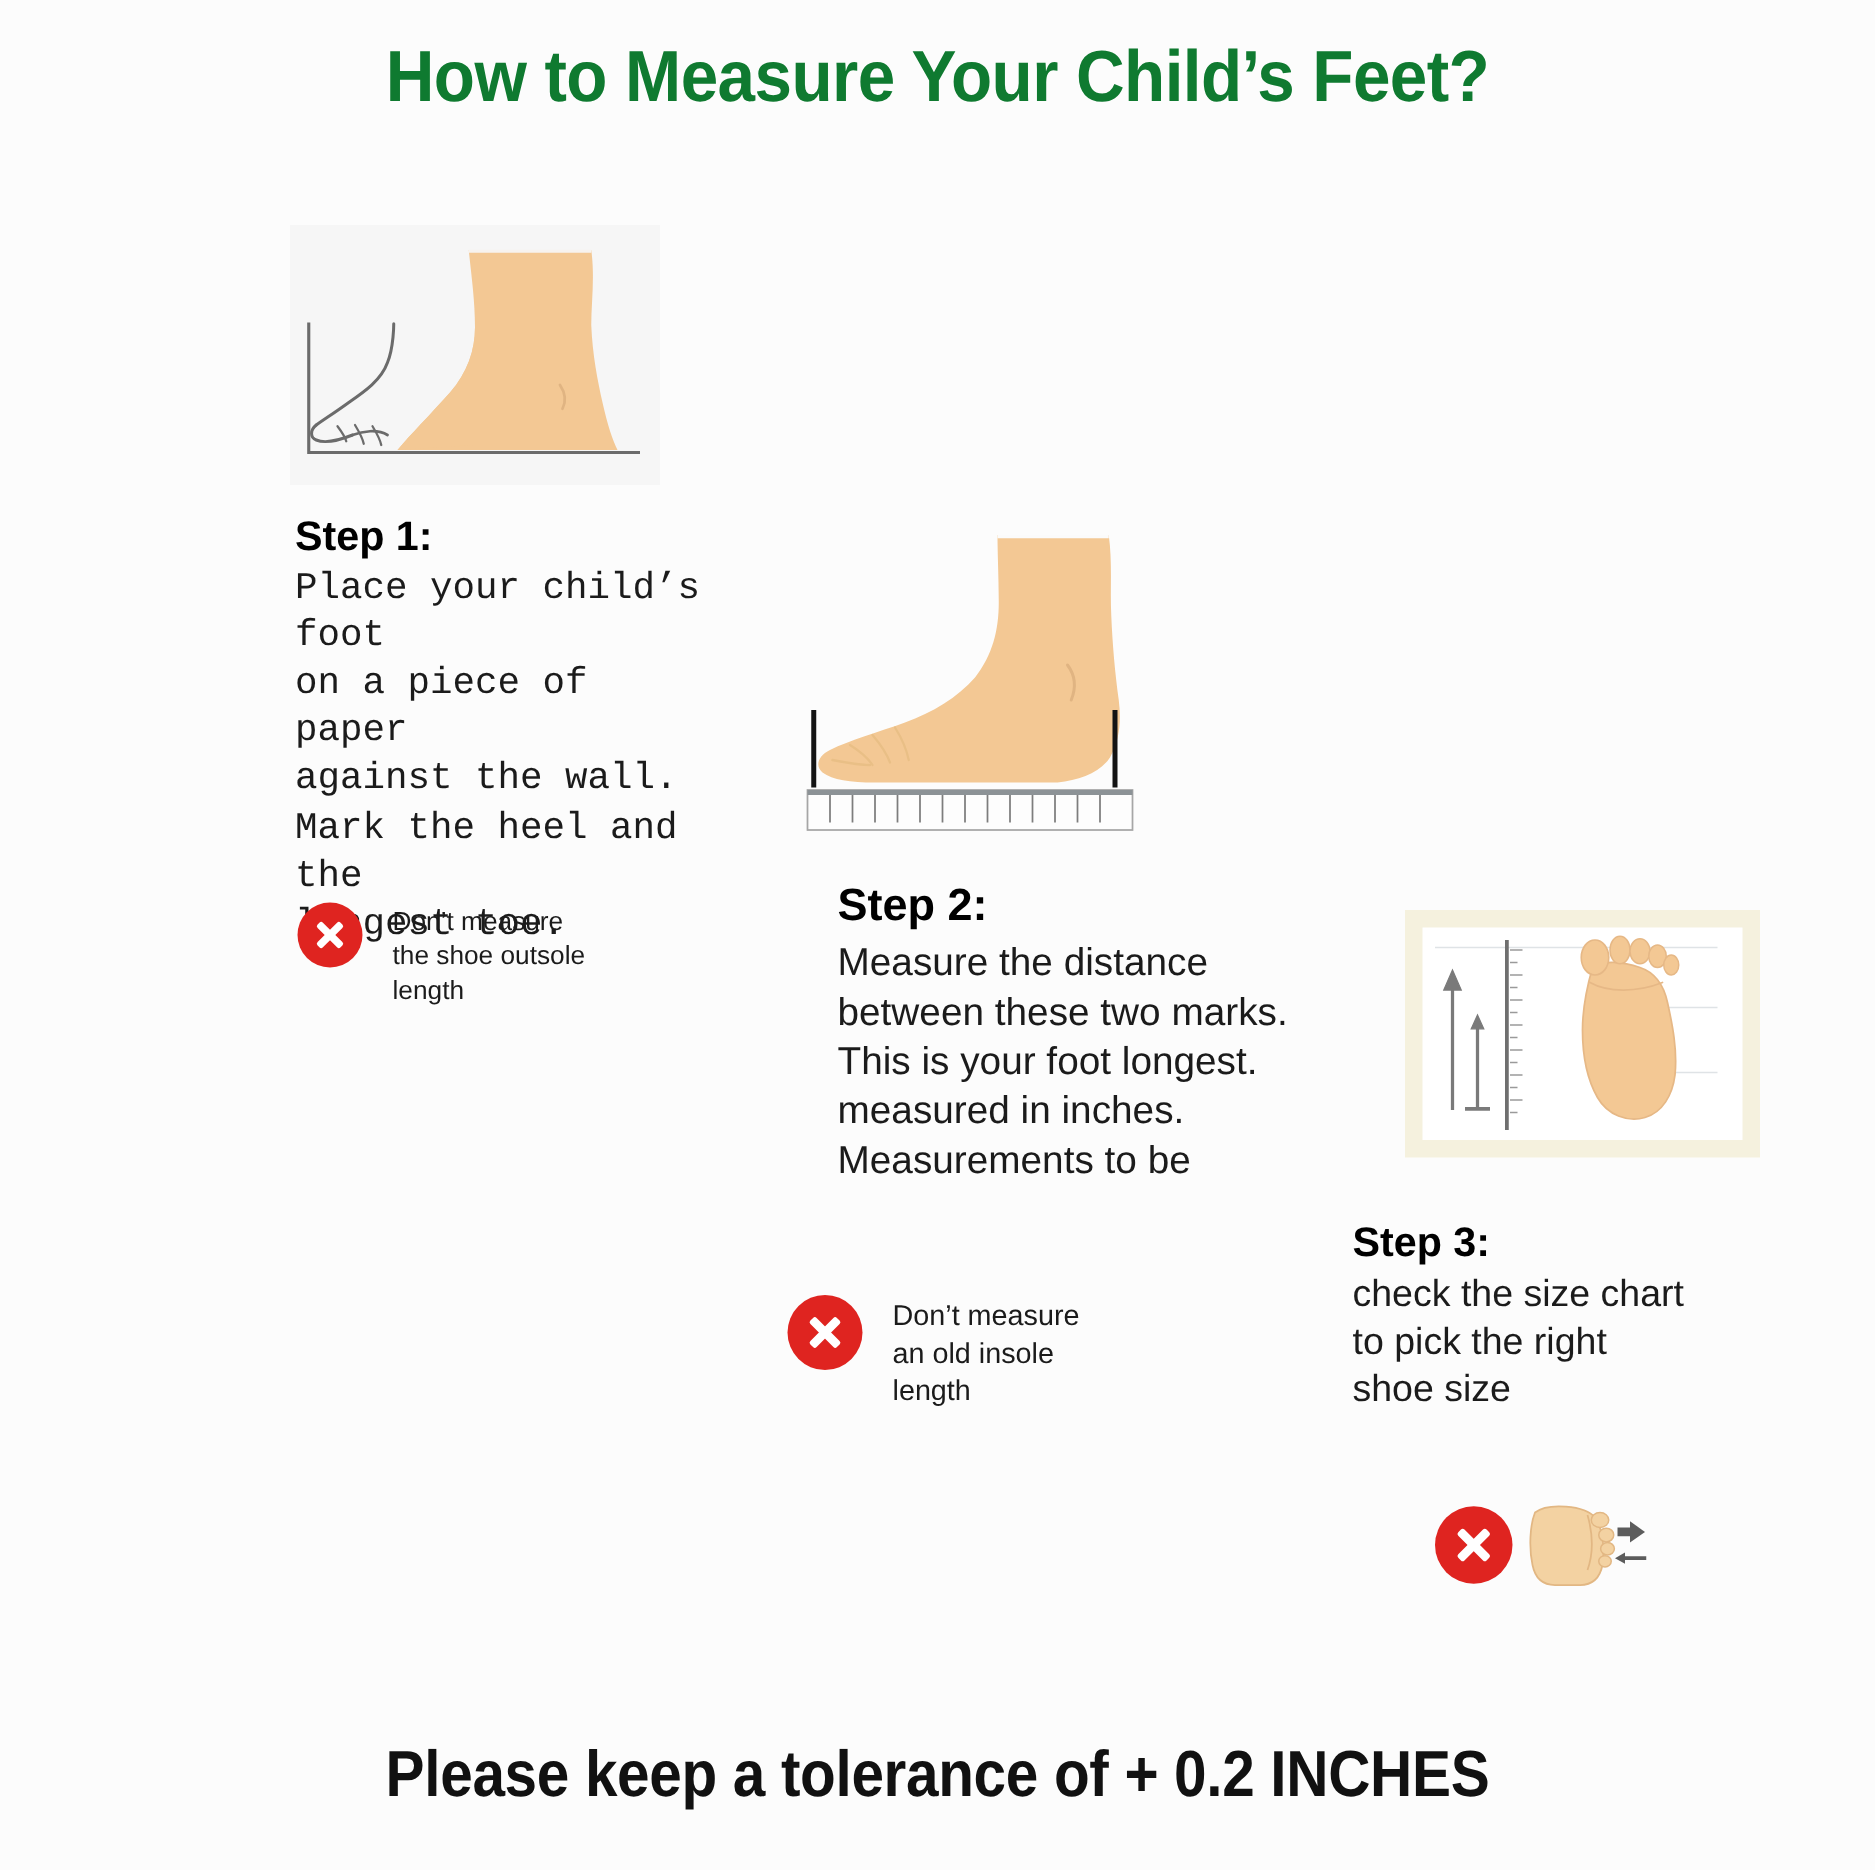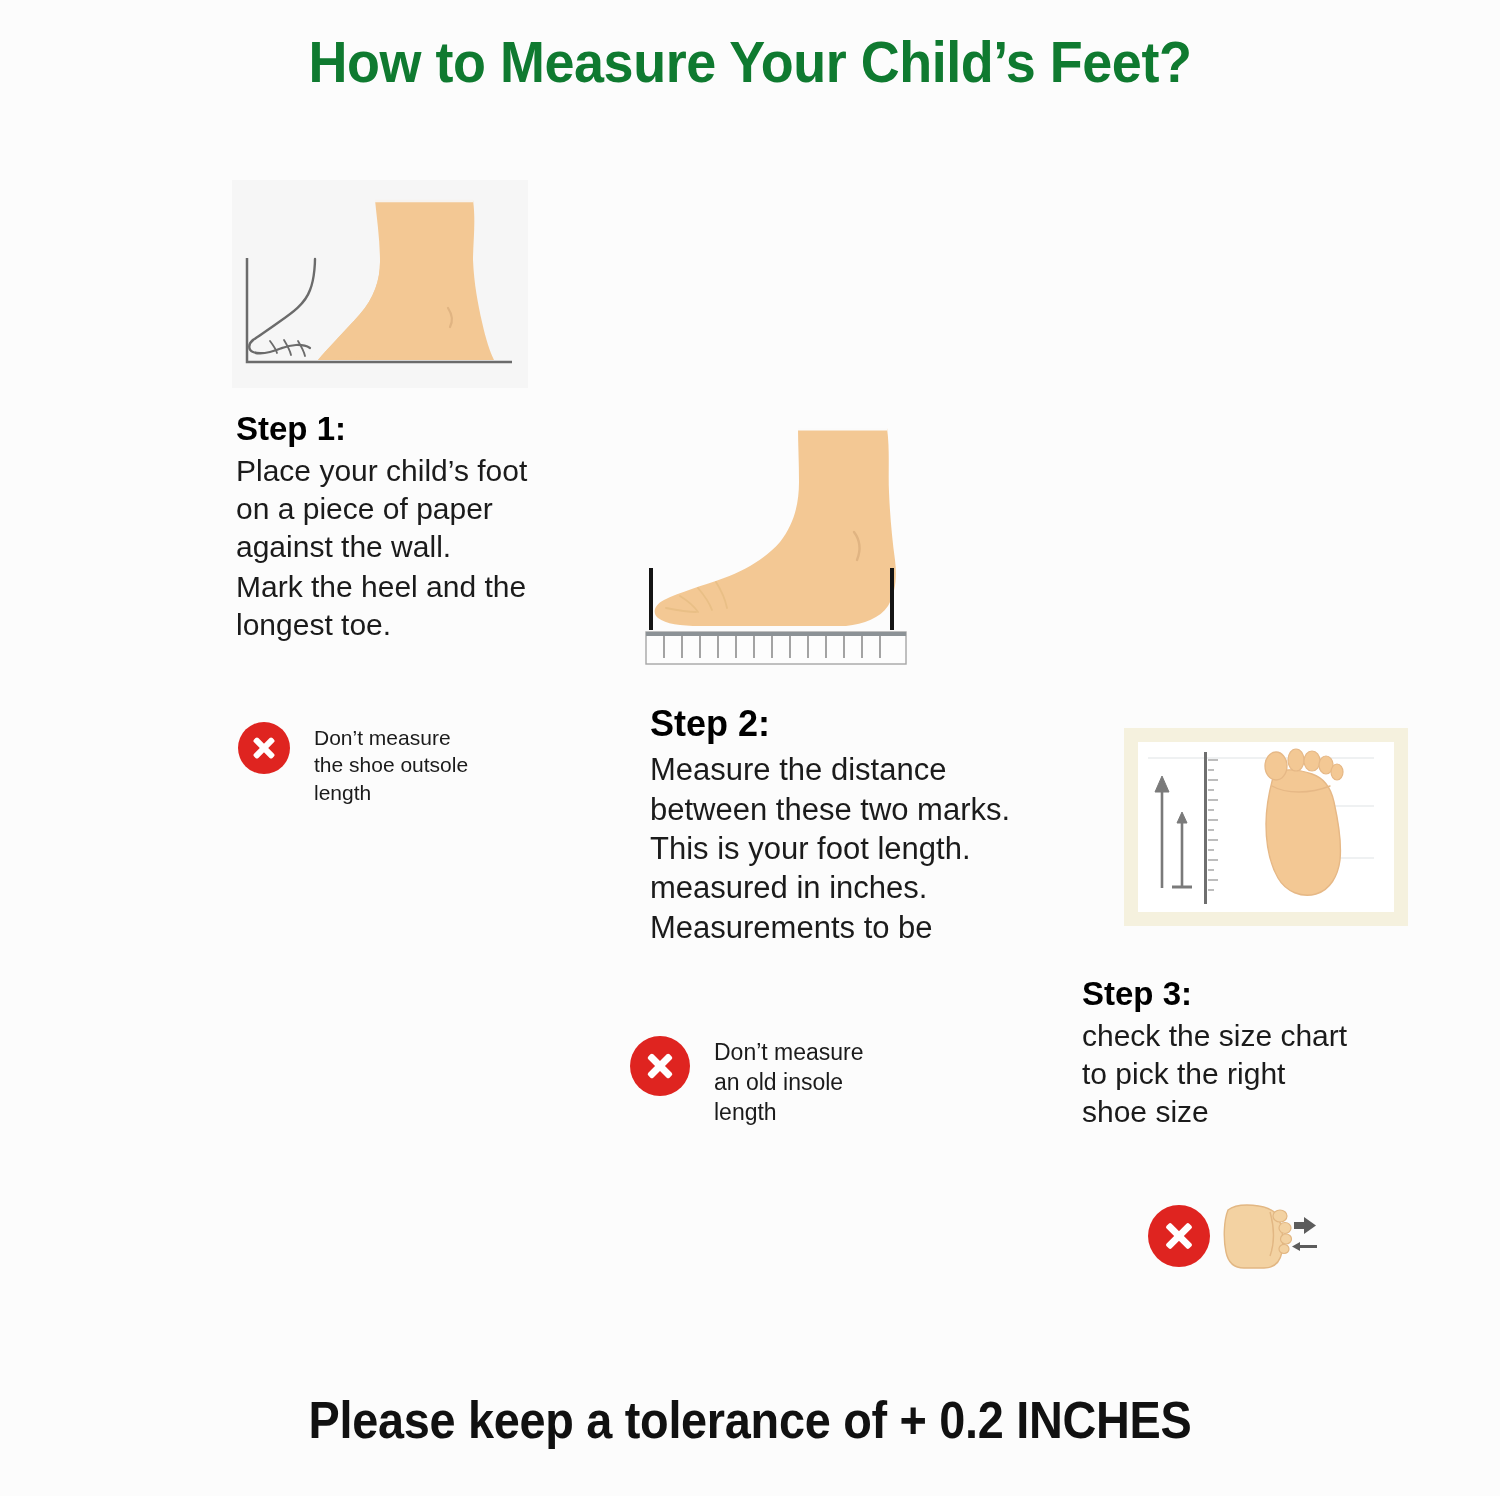--- a/index.html
+++ b/index.html
@@ -71,24 +71,24 @@
     line-height: 1.27;
     margin: 0;
   }
   .step-body p {
     margin: 0;
   }
 
   
   #step1 { left: 236px; top: 410px; width: 330px; }
   #step1 .step-heading { font-size: 33px; }
-  #step1 .step-body { font-size: 30px; }
-
-  
-  #step2 { left: 650px; top: 703px; width: 430px; }
+  #step1 .step-body { font-size: 30px; font-family: Liberation Mono, monospace; }
+
+  
+  #step2 { left: 670px; top: 703px; width: 430px; }
   #step2 .step-heading { font-size: 36px; margin-bottom: 6px; }
   #step2 .step-body { font-size: 31px; }
 
   
   #step3 { left: 1082px; top: 975px; width: 340px; }
   #step3 .step-heading { font-size: 33px; margin-bottom: 4px; }
   #step3 .step-body { font-size: 30px; }
 
   
   .warning {
@@ -264,21 +264,21 @@
         </g>
       </g>
     </svg>
   </div>
 
   <div class="step" id="step2">
     <div class="step-heading">Step 2:</div>
     <div class="step-body">
       <p>Measure the distance</p>
       <p>between these two marks.</p>
-      <p>This is your foot length.</p>
+      <p>This is your foot longest.</p>
       <p>measured in inches.</p>
       <p>Measurements to be</p>
     </div>
   </div>
 
   <div class="warning" id="warn2">
     <div class="x-circle"></div>
     <div class="warn-text">Don’t measure
 an old insole
 length</div>

